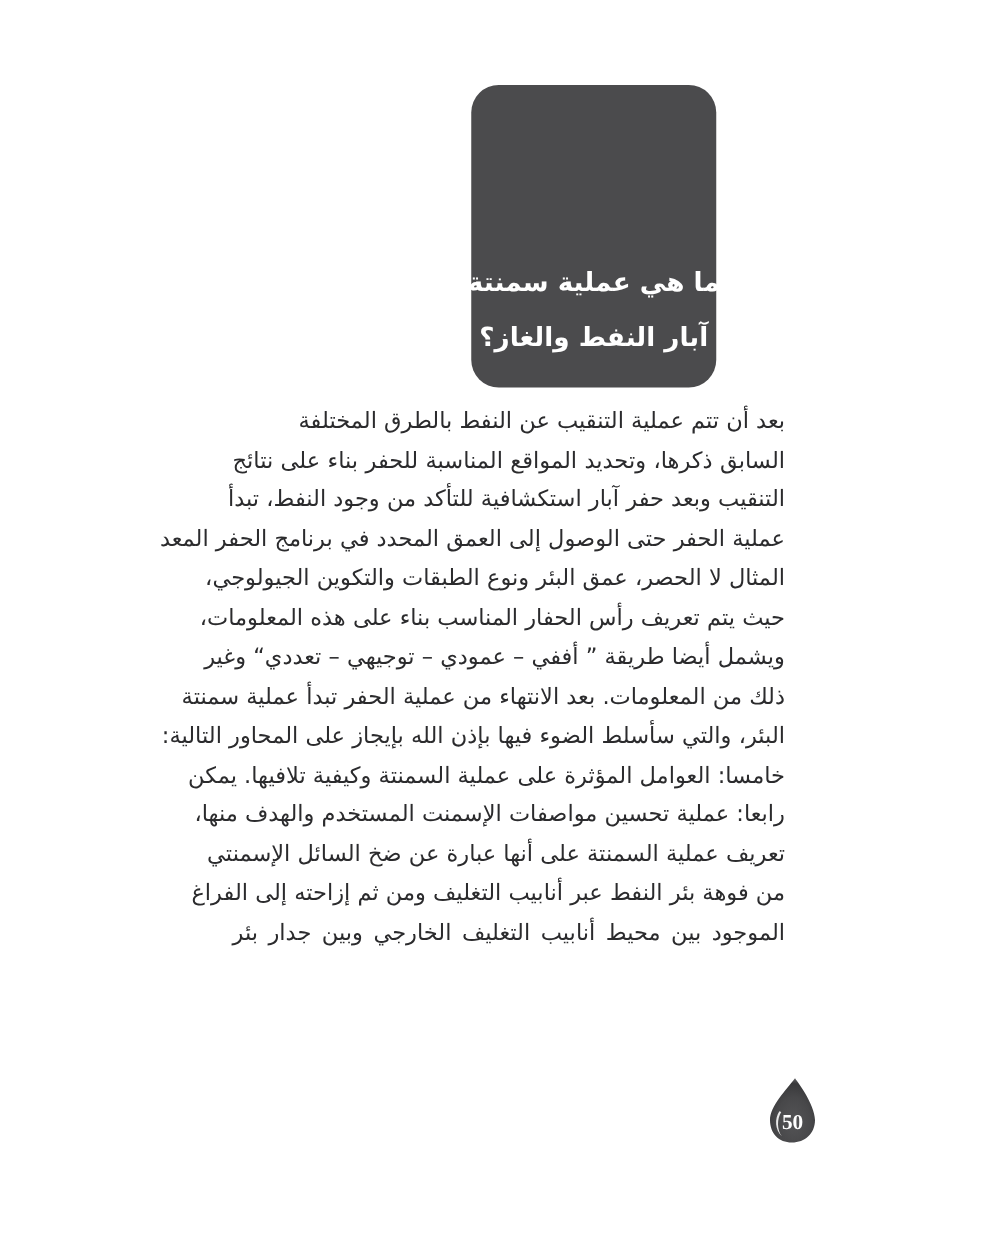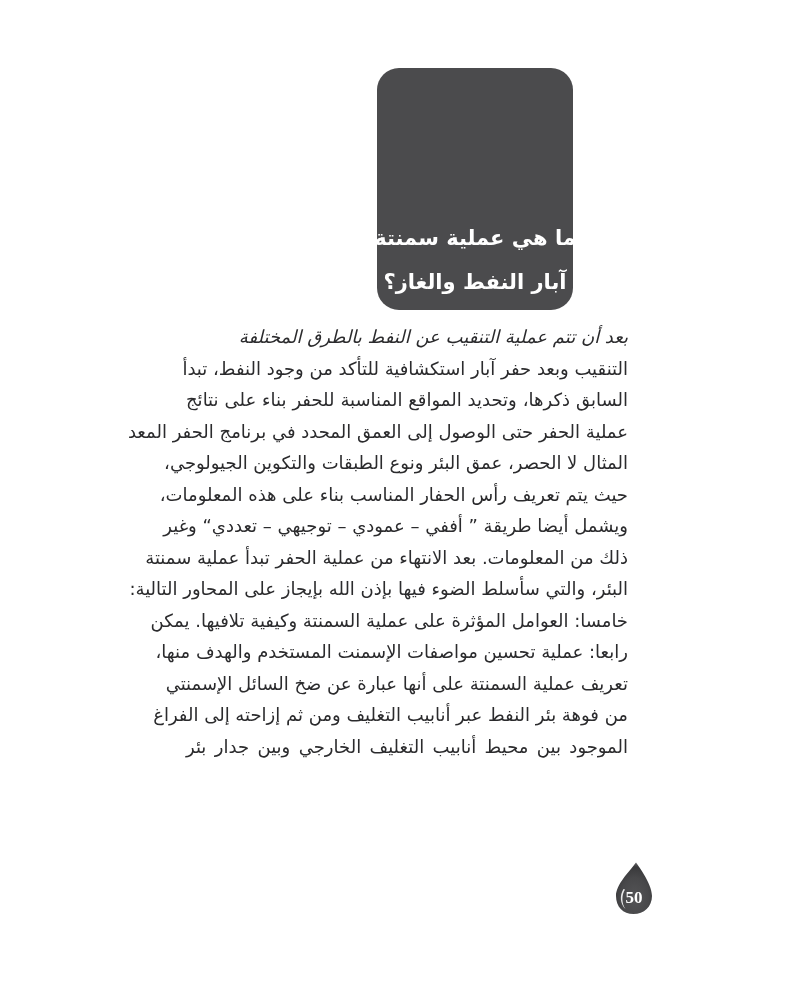--- a/index.html
+++ b/index.html
@@ -20,21 +20,21 @@
     top: 68px;
     width: 196px;
     height: 242px;
     background: var(--block_bg, #4b4b4d);
     border-radius: 22px;
     box-sizing: border-box;
     display: flex;
     flex-direction: column;
     justify-content: flex-end;
     align-items: center;
-    padding-bottom: 6px;
+    padding-bottom: 18px;
   }
   .title-line {
     direction: rtl;
     color: var(--title_text, #ffffff);
     font-weight: bold;
     font-size: 21px;
     line-height: 44px;
     white-space: nowrap;
     text-align: center;
   }
@@ -53,21 +53,20 @@
     height: 31.5px;
     line-height: 31.5px;
     white-space: nowrap;
     overflow: visible;
     text-align: justify;
     text-align-last: justify;
   }
   .line.first {
     text-align: right;
     text-align-last: right;
-    font-style: italic;
   }
 
   
   .page-drop {
     position: absolute;
     left: 613px;
     top: 861px;
     width: 42px;
     height: 56px;
   }
@@ -84,22 +83,22 @@
 
 <div class="page">
 
   <div class="title-block">
     <div class="title-line">ما هي عملية سمنتة</div>
     <div class="title-line">آبار النفط والغاز؟</div>
   </div>
 
   <div class="body-text">
     <div class="line first">بعد أن تتم عملية التنقيب عن النفط بالطرق المختلفة</div>
+    <div class="line">السابق ذكرها، وتحديد المواقع المناسبة للحفر بناء على نتائج</div>
     <div class="line">التنقيب وبعد حفر آبار استكشافية للتأكد من وجود النفط، تبدأ</div>
-    <div class="line">السابق ذكرها، وتحديد المواقع المناسبة للحفر بناء على نتائج</div>
     <div class="line">عملية الحفر حتى الوصول إلى العمق المحدد في برنامج الحفر المعد</div>
     <div class="line">المثال لا الحصر، عمق البئر ونوع الطبقات والتكوين الجيولوجي،</div>
     <div class="line">حيث يتم تعريف رأس الحفار المناسب بناء على هذه المعلومات،</div>
     <div class="line">ويشمل أيضا طريقة ” أففي – عمودي – توجيهي – تعددي“ وغير</div>
     <div class="line">ذلك من المعلومات. بعد الانتهاء من عملية الحفر تبدأ عملية سمنتة</div>
     <div class="line">البئر، والتي سأسلط الضوء فيها بإذن الله بإيجاز على المحاور التالية:</div>
     <div class="line">خامسا: العوامل المؤثرة على عملية السمنتة وكيفية تلافيها. يمكن</div>
     <div class="line">رابعا: عملية تحسين مواصفات الإسمنت المستخدم والهدف منها،</div>
     <div class="line">تعريف عملية السمنتة على أنها عبارة عن ضخ السائل الإسمنتي</div>
     <div class="line">من فوهة بئر النفط عبر أنابيب التغليف ومن ثم إزاحته إلى الفراغ</div>

